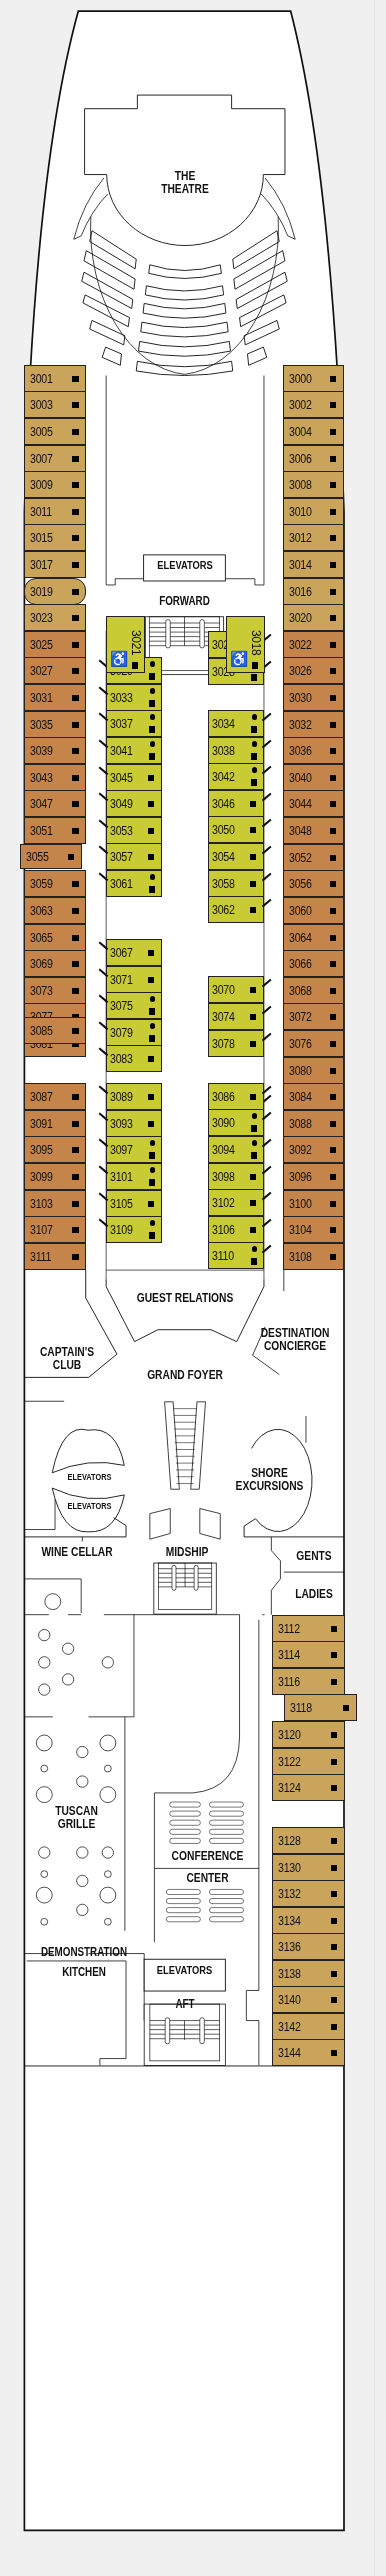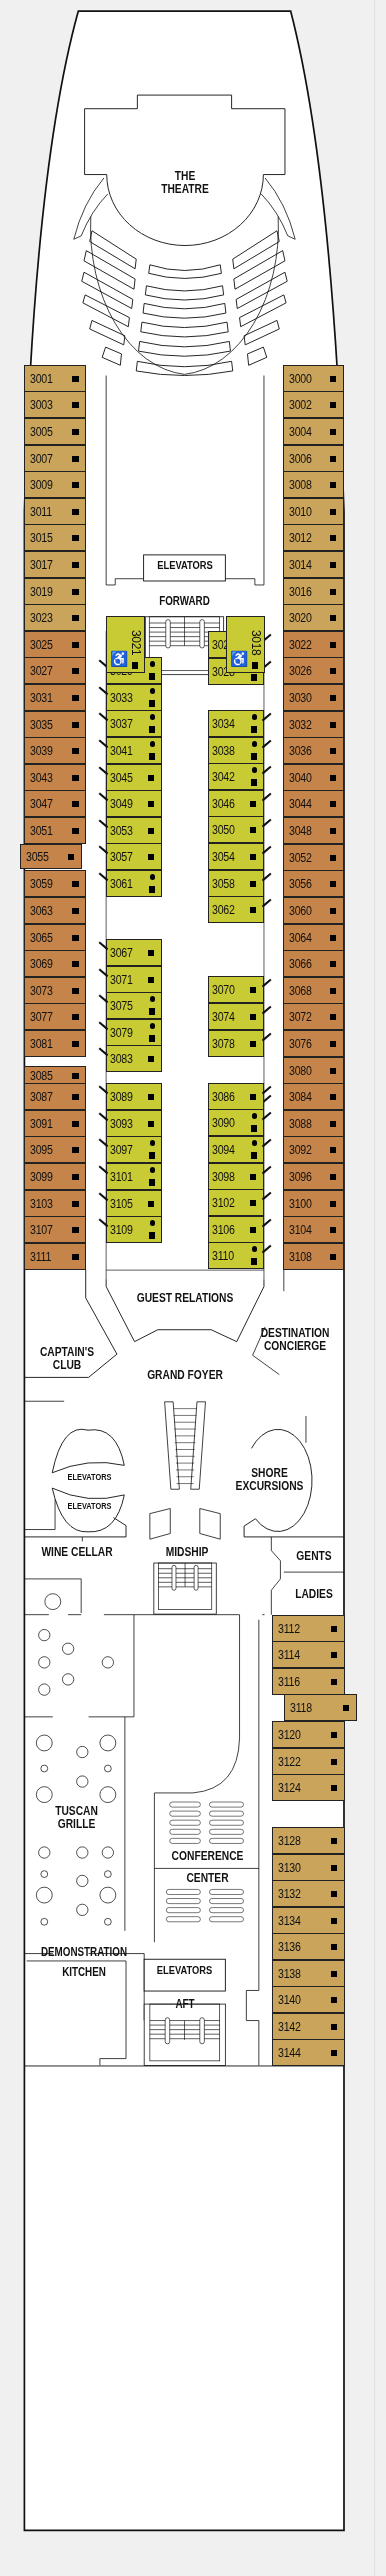--- a/index.html
+++ b/index.html
@@ -240,21 +240,21 @@
         <span class="sq" style="right: 6.8px; top: 50%; margin-top: -2.8px;"></span>
       </div>
       <div class="cabin tan" style="left: 24.4px; top: 524px; width: 62px; height: 27px;">
         <span class="num">3015</span>
         <span class="sq" style="right: 6.8px; top: 50%; margin-top: -2.8px;"></span>
       </div>
       <div class="cabin tan" style="left: 24.4px; top: 551px; width: 62px; height: 27px;">
         <span class="num">3017</span>
         <span class="sq" style="right: 6.8px; top: 50%; margin-top: -2.8px;"></span>
       </div>
-      <div class="cabin tan" style="left: 24.4px; top: 578px; width: 62px; height: 27px;">
+      <div class="cabin tan" style="left: 24.4px; top: 578px; width: 62px; height: 27px; border-radius: 12px;">
         <span class="num">3019</span>
         <span class="sq" style="right: 6.8px; top: 50%; margin-top: -2.8px;"></span>
       </div>
       <div class="cabin tan" style="left: 24.4px; top: 604px; width: 62px; height: 27px;">
         <span class="num">3023</span>
         <span class="sq" style="right: 6.8px; top: 50%; margin-top: -2.8px;"></span>
       </div>
       <div class="cabin brown" style="left: 24.4px; top: 631px; width: 62px; height: 27px;">
         <span class="num">3025</span>
         <span class="sq" style="right: 6.8px; top: 50%; margin-top: -2.8px;"></span>
@@ -312,21 +312,21 @@
         <span class="sq" style="right: 6.8px; top: 50%; margin-top: -2.8px;"></span>
       </div>
       <div class="cabin brown" style="left: 24.4px; top: 1003px; width: 62px; height: 27px;">
         <span class="num">3077</span>
         <span class="sq" style="right: 6.8px; top: 50%; margin-top: -2.8px;"></span>
       </div>
       <div class="cabin brown" style="left: 24.4px; top: 1030px; width: 62px; height: 27px;">
         <span class="num">3081</span>
         <span class="sq" style="right: 6.8px; top: 50%; margin-top: -2.8px;"></span>
       </div>
-      <div class="cabin brown" style="left: 24.4px; top: 1066px; width: 62px; height: 20px;">
+      <div class="cabin brown" style="left: 24.4px; top: 1017px; width: 62px; height: 27px;">
         <span class="num">3085</span>
         <span class="sq" style="right: 6.8px; top: 50%; margin-top: -2.8px;"></span>
       </div>
       <div class="cabin brown" style="left: 24.4px; top: 1083px; width: 62px; height: 27px;">
         <span class="num">3087</span>
         <span class="sq" style="right: 6.8px; top: 50%; margin-top: -2.8px;"></span>
       </div>
       <div class="cabin brown" style="left: 24.4px; top: 1110px; width: 62px; height: 27px;">
         <span class="num">3091</span>
         <span class="sq" style="right: 6.8px; top: 50%; margin-top: -2.8px;"></span>

